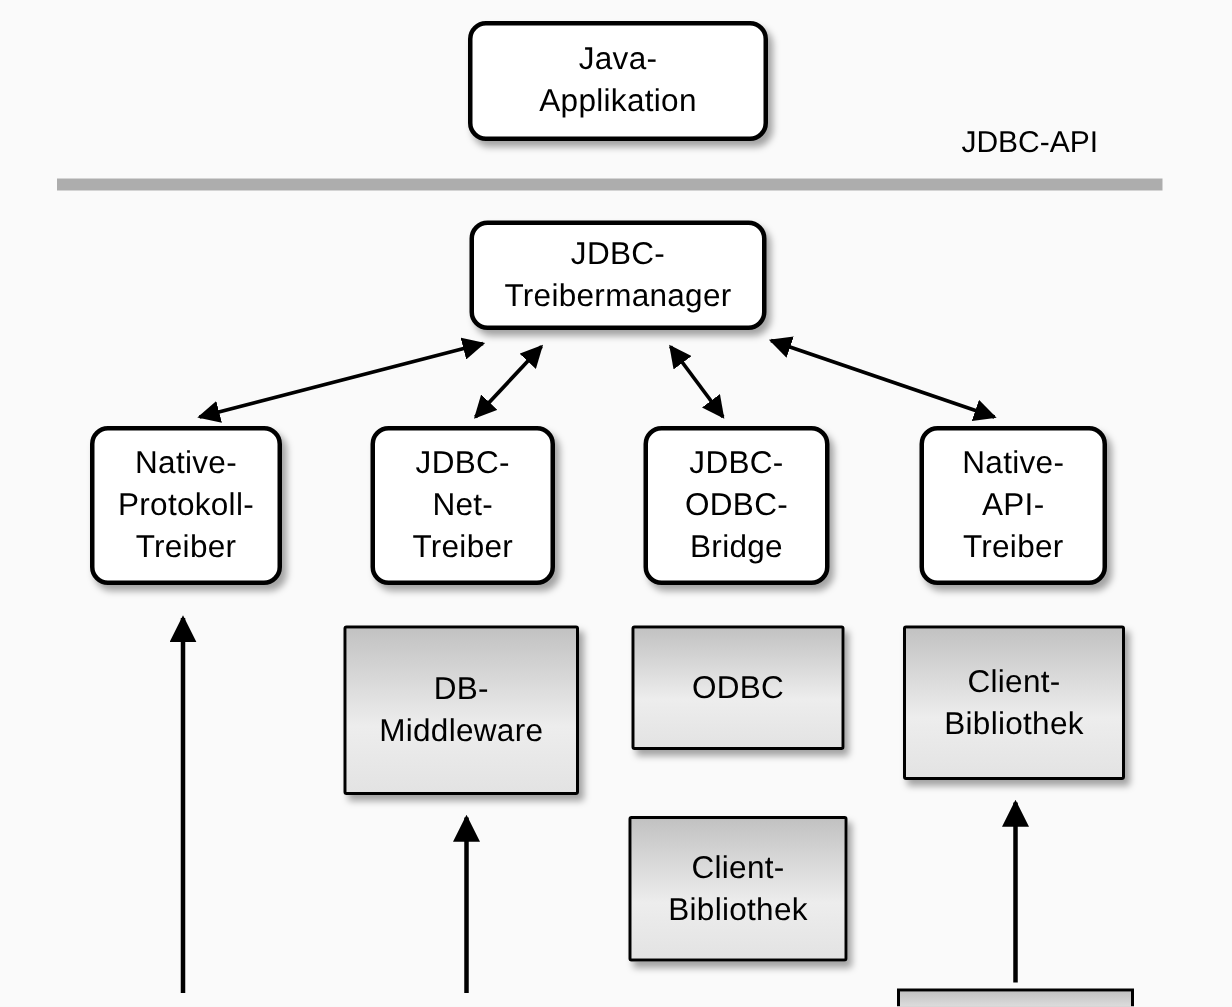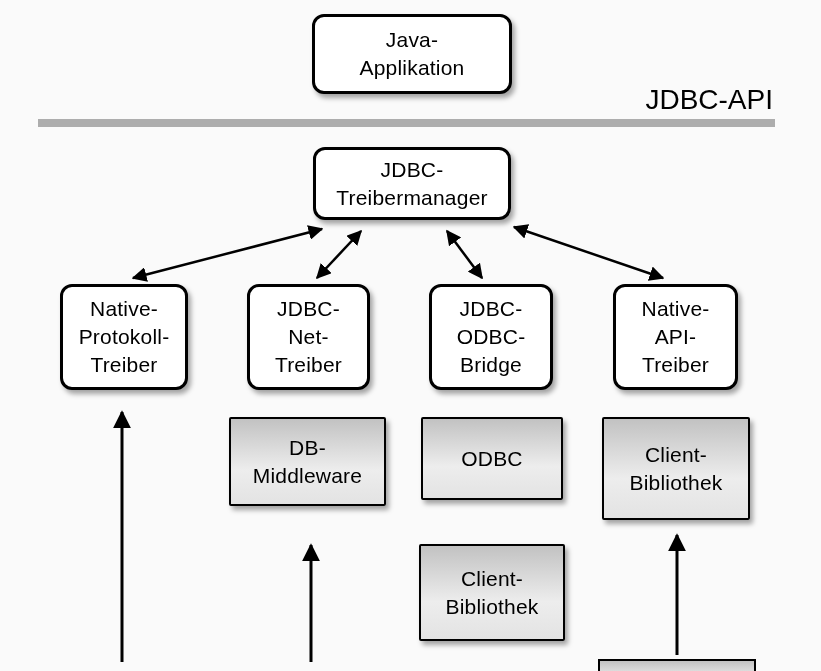--- a/index.html
+++ b/index.html
@@ -48,22 +48,22 @@
     top: 119px;
     width: 737px;
     height: 8px;
     background: #adadad;
   }
   .api-label {
     position: absolute;
     left: 600px;
     top: 84px;
     width: 173px;
-    text-align: right;
-    font-size: 28px;
+    text-align: center;
+    font-size: 20px;
   }
   .partial-box {
     position: absolute;
     left: 598px;
     top: 659px;
     width: 158px;
     height: 14px;
     background: linear-gradient(180deg, #c2c2c2, #dcdcdc);
     border: 2px solid #000;
     box-sizing: border-box;
@@ -110,21 +110,21 @@
 ODBC-
 Bridge</div>
   </div>
 
   <div class="box box-white" style="left:613px; top:284px; width:125px; height:106px;">
     <div class="label">Native-
 API-
 Treiber</div>
   </div>
 
-  <div class="box box-gray" style="left:229px; top:417px; width:157px; height:89px;">
+  <div class="box box-gray" style="left:229px; top:417px; width:157px; height:113px;">
     <div class="label">DB-
 Middleware</div>
   </div>
 
   <div class="box box-gray" style="left:421px; top:417px; width:142px; height:83px;">
     <div class="label">ODBC</div>
   </div>
 
   <div class="box box-gray" style="left:602px; top:417px; width:148px; height:103px;">
     <div class="label">Client-

